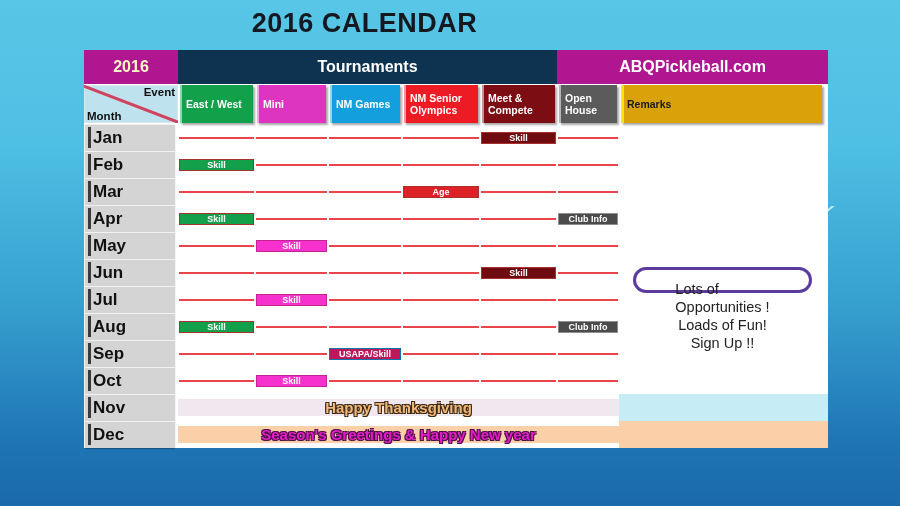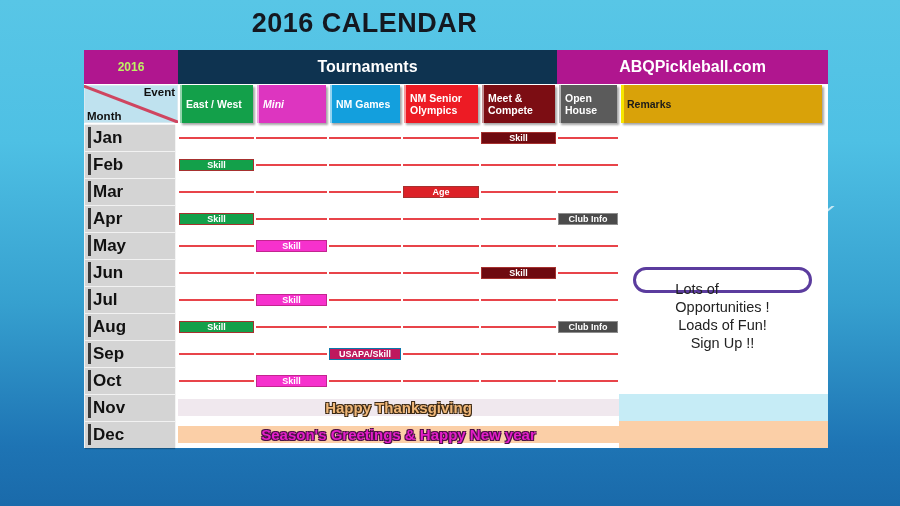--- a/index.html
+++ b/index.html
@@ -32,33 +32,33 @@
   .c-month{width:94px;}
   .c-ew{width:77px;}
   .c-mini{width:73px;}
   .c-nmg{width:74px;}
   .c-nmso{width:78px;}
   .c-meet{width:77px;}
   .c-open{width:62px;}
   .c-rem{width:209px;}
 
   
-  .b-year{background:#b0168f;color:#bef264;font-size:12px;font-weight:bold;text-align:center;height:34px;
+  .b-year{background:#b0168f;color:#fef9c3;font-size:16px;font-weight:bold;text-align:center;height:34px;
           border-right:2px solid #dfe8ee;}
   .b-tour{background:#0e3350;color:#fff;font-size:16px;font-weight:bold;text-align:center;height:34px;
           border-right:2px solid #dfe8ee;}
   .b-abq{background:#b0168f;color:#fff;font-size:16px;font-weight:bold;text-align:center;height:34px;}
 
   
   tr.hdr td{height:40px;margin-left:40px;}
   .hcell{height:38px;margin:1px 2px;display:flex;flex-direction:column;justify-content:center;
          padding:2px 4px 2px 6px;box-sizing:border-box;color:#fff;font-size:10.5px;font-weight:bold;line-height:12px;
          box-shadow:inset 2px 0 0 rgba(255,255,255,.55), 2px 2px 2px rgba(0,0,0,.35);}
   .h-ew{background:#13a04a;}
-  .h-mini{background:#dd35c0;font-style:italic;}
+  .h-mini{background:#dd35c0;}
   .h-nmg{background:#139fdd;}
   .h-nmso{background:#ed1b24;}
   .h-meet{background:#7c0d13;}
   .h-open{background:#5b5b5b;}
   .h-rem{background:#d9a209;color:#1a1a1a;margin:1px 6px 1px 2px;
          box-shadow:inset 3px 0 0 #f6e600, 2px 2px 2px rgba(0,0,0,.35);}
 
   
   .evcell{position:relative;height:38px;background:#bfe2ef;overflow:hidden;
           box-shadow:inset 0 0 0 1px #d8e8f0;}

